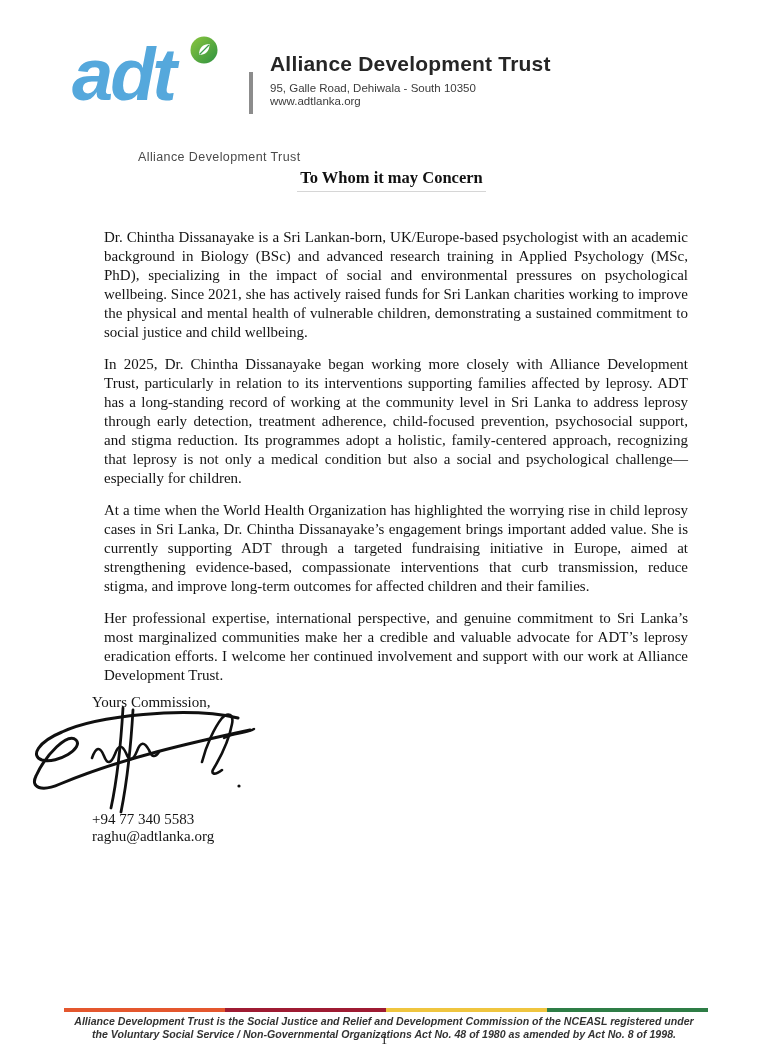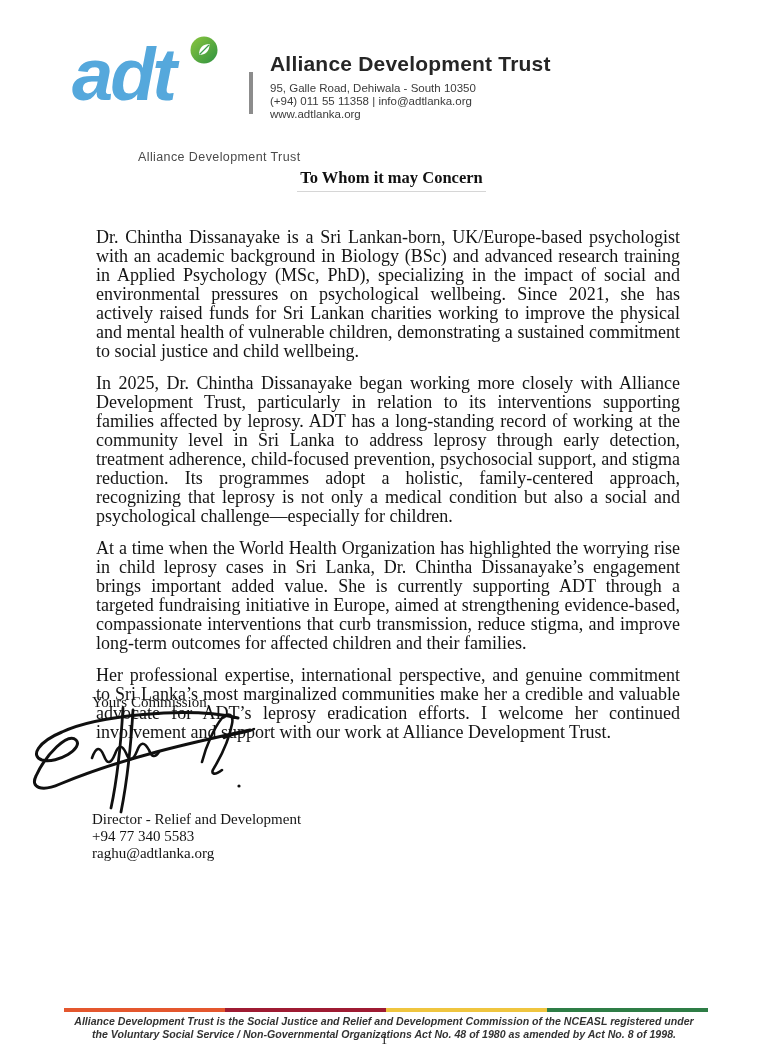--- a/index.html
+++ b/index.html
@@ -44,22 +44,22 @@
 
   
   .salutation-wrap { position: absolute; top: 168px; left: 0; width: 768px; text-align: center; padding-left: 15px; }
   .salutation {
     display: inline-block;
     font-size: 16.5px; font-weight: bold; color: #111;
     border-bottom: 1.5px solid #d6d6d6;
     padding: 0 3px 3px 3px;
   }
   .letter-body {
-    position: absolute; left: 96px; top: 228px; width: 584px;
-    font-size: 18px; line-height: 19px; color: #141414;
+    position: absolute; left: 104px; top: 228px; width: 584px;
+    font-size: 15px; line-height: 19px; color: #141414;
     text-align: justify;
   }
   .letter-body p { margin-bottom: 13px; }
   .closing { position: absolute; left: 92px; top: 694px; font-size: 15px; color: #141414; }
 
   
   .signature { position: absolute; left: 26px; top: 702px; width: 232px; height: 114px; }
   .sig-details {
     position: absolute; left: 92px; top: 811px;
     font-size: 15px; line-height: 17.2px; color: #141414;
@@ -98,21 +98,20 @@
       </svg>
     </div>
     <div class="logo-tagline">Alliance Development Trust</div>
   </div>
 
   <div class="header-divider"></div>
 
   <div class="org-info">
     <div class="org-name">Alliance Development Trust</div>
     <div class="org-contact">95, Galle Road, Dehiwala - South 10350</div>
-    <div class="org-contact">(+94) 011 55 11358 | info@adtlanka.org</div>
     <div class="org-contact">www.adtlanka.org</div>
   </div>
 
   <div class="salutation-wrap">
     <span class="salutation">To Whom it may Concern</span>
   </div>
 
   <div class="letter-body">
     <p>Dr. Chintha Dissanayake is a Sri Lankan-born, UK/Europe-based psychologist with an academic background in Biology (BSc) and advanced research training in Applied Psychology (MSc, PhD), specializing in the impact of social and environmental pressures on psychological wellbeing. Since 2021, she has actively raised funds for Sri Lankan charities working to improve the physical and mental health of vulnerable children, demonstrating a sustained commitment to social justice and child wellbeing.</p>
     <p>In 2025, Dr. Chintha Dissanayake began working more closely with Alliance Development Trust, particularly in relation to its interventions supporting families affected by leprosy. ADT has a long-standing record of working at the community level in Sri Lanka to address leprosy through early detection, treatment adherence, child-focused prevention, psychosocial support, and stigma reduction. Its programmes adopt a holistic, family-centered approach, recognizing that leprosy is not only a medical condition but also a social and psychological challenge—especially for children.</p>
@@ -126,21 +125,20 @@
     <path stroke-width="3" d="M212,16 C160,4 70,14 36,30 C12,40 4,54 16,58 C32,62 58,46 50,38 C42,30 20,52 10,74 C4,86 16,90 34,82 C96,56 168,40 224,28"></path>
     <path stroke-width="2.6" d="M66,56 q6,-17 12,-2 q5,13 11,-2 q5,-14 11,-1 q5,13 11,-2 q5,-14 12,-1 q4,11 10,2"></path>
     <path stroke-width="2.8" d="M97,6 C95,40 91,78 85,106"></path>
     <path stroke-width="2.8" d="M107,8 C105,42 101,80 95,110"></path>
     <path stroke-width="2.6" d="M176,60 C180,44 188,26 196,16 C202,10 208,12 206,22 C203,38 194,56 188,66 C184,72 188,74 196,68"></path>
     <path stroke-width="2.4" d="M198,36 C210,30 220,32 228,27"></path>
     <circle cx="213" cy="84" r="1.6" fill="#101010" stroke="none"></circle>
   </svg>
 
   <div class="sig-details">
-    <div>Director - Relief and Development</div>
     <div>+94 77 340 5583</div>
     <div>raghu@adtlanka.org</div>
   </div>
 
   <div class="footer-bar">
     <span style="background-color: rgb(228, 87, 46);"></span>
     <span style="background-color: rgb(158, 27, 50);"></span>
     <span style="background-color: rgb(239, 197, 63);"></span>
     <span style="background-color: rgb(46, 125, 70);"></span>
   </div>

